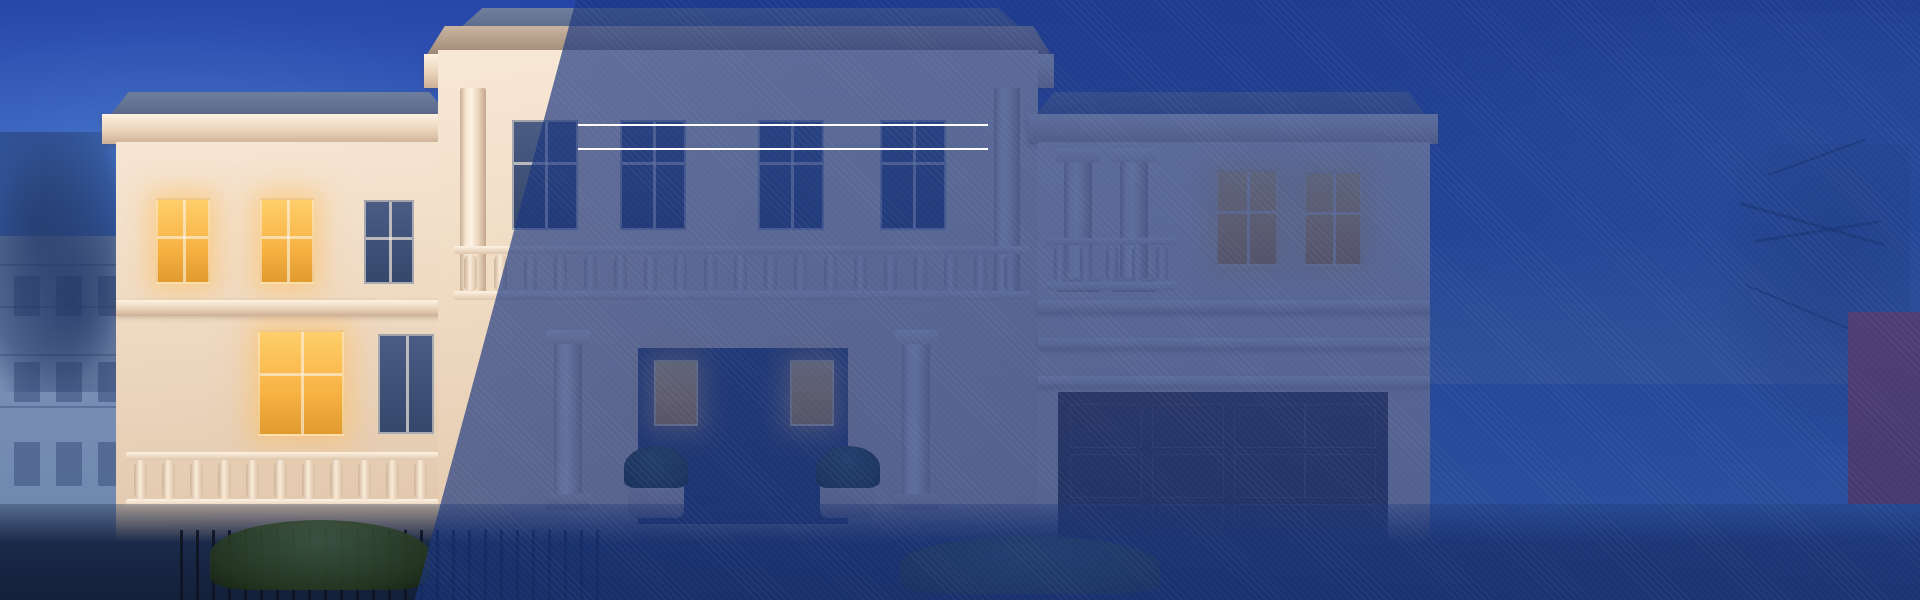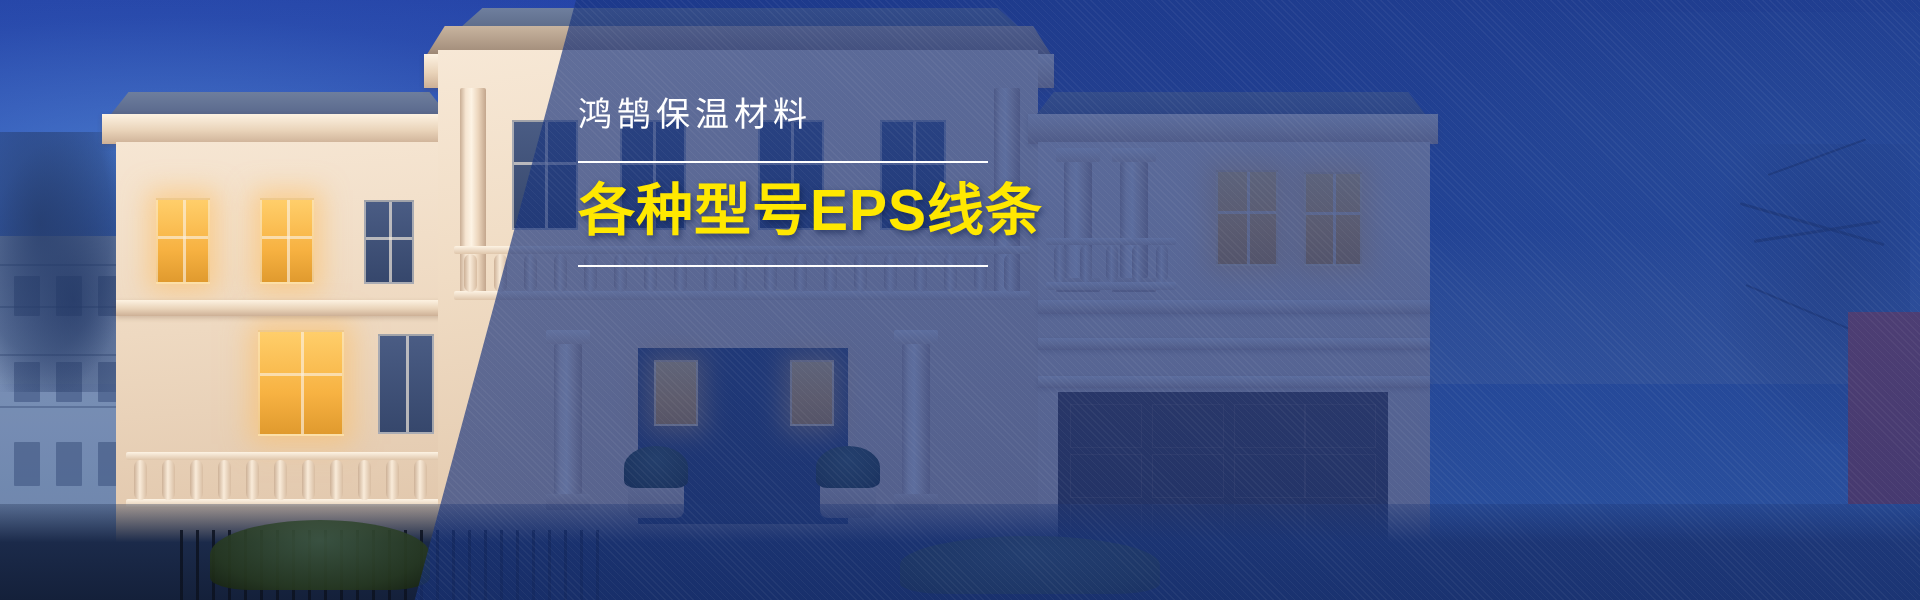--- a/index.html
+++ b/index.html
@@ -527,19 +527,17 @@
   <div class="fence" style="left:180px;width:420px;"></div>
   <div class="hedge" style="left:210px;bottom:10px;width:220px;height:70px;opacity:.9"></div>
   <div class="hedge" style="left:900px;bottom:6px;width:260px;height:58px;opacity:.85"></div>
 
   <div class="red-panel"></div>
 
   <div class="overlay-panel"></div>
   <div class="overlay-hatch"></div>
 
   <div class="copy">
-    <div class="brand">鸿鹄保温材料</div>
     <div class="divider-top"></div>
-    <div class="headline">各种型号EPS线条</div>
     <div class="divider-bottom"></div>
   </div>
 
 </div>
 
 </body></html>

